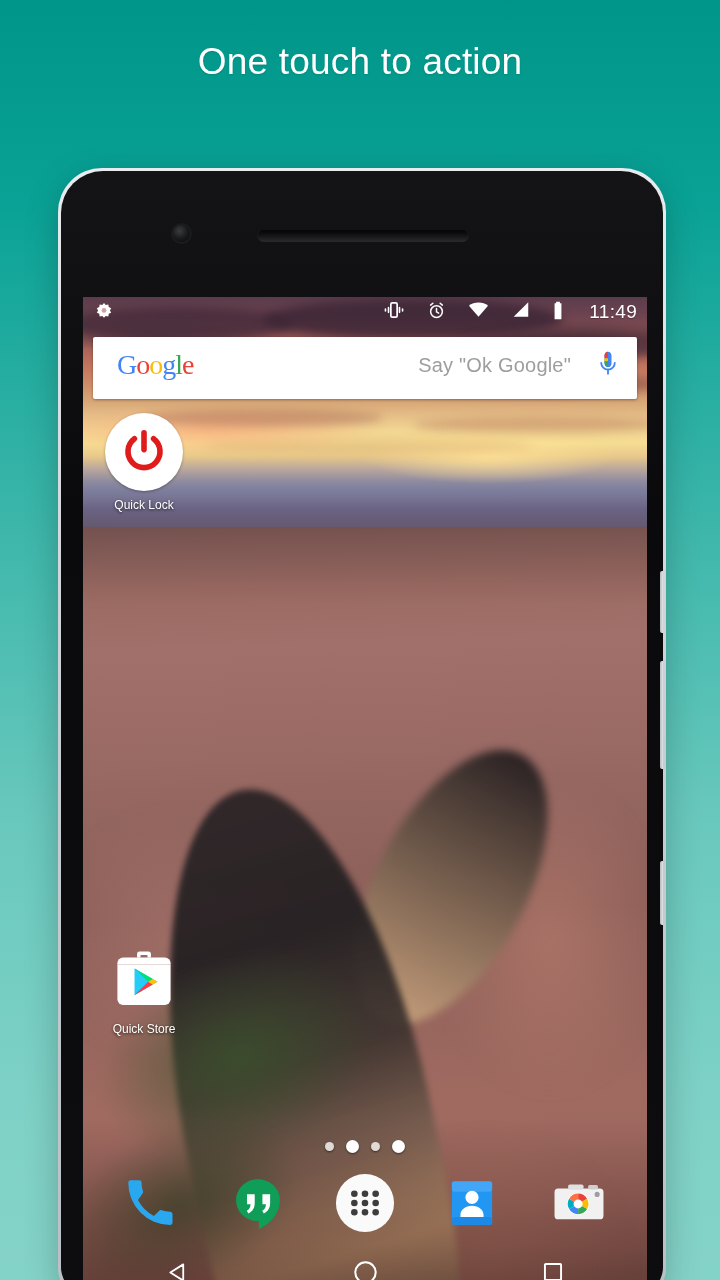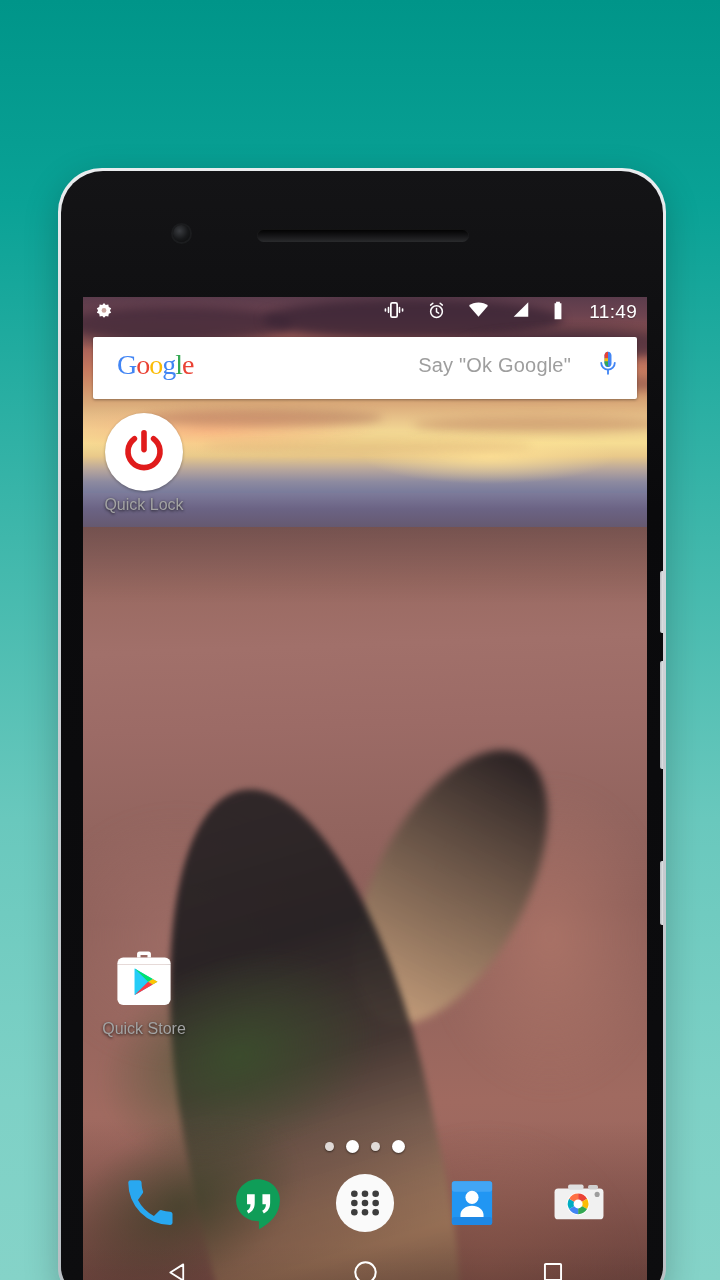--- a/index.html
+++ b/index.html
@@ -163,21 +163,21 @@
   .glogo { font-size:28px; letter-spacing:-1px; font-family:"Liberation Serif", serif; }
   .glogo span { font-weight:400; }
   .g-b { color:#4285F4; } .g-r { color:#EA4335; } .g-y { color:#FBBC05; } .g-g { color:#34A853; }
   .sb-hint { margin-left:auto; color:#9e9e9e; font-size:20px; letter-spacing:.2px; }
   .mic { margin-left:26px; width:22px; height:30px; }
 
   
   .appgrid { position:absolute; left:0; top:0; width:100%; height:100%; }
   .app { position:absolute; width:106px; text-align:center; }
   .app-label {
-    margin-top:4px; color:#a3a3a3; font-size:16px; line-height:20px;
+    margin-top:4px; color:#ffffff; font-size:12px; line-height:20px;
     text-shadow:0 1px 3px rgba(0,0,0,.75);
     white-space:nowrap;
   }
   .circle-icon {
     width:78px; height:78px; border-radius:50%; background:#fff;
     margin:0 auto; display:flex; align-items:center; justify-content:center;
     box-shadow:0 1px 3px rgba(0,0,0,.3);
   }
   .app-quicklock { left:8px; top:116px; }
   .app-vibrate   { left:118px; top:116px; }
@@ -207,20 +207,21 @@
     position:absolute; left:0; bottom:0; width:100%; height:58px;
     display:flex; align-items:center; justify-content:space-around;
     background:linear-gradient(180deg, rgba(0,0,0,0) 0%, rgba(0,0,0,.06) 100%);
   }
   .nav-btn { width:60px; height:44px; display:flex; align-items:center; justify-content:center; }
 </style>
 </head>
 <body>
 
 <div class="headline">
+  <span class="l1">One touch to action</span>
 </div>
 
 <div class="phone">
   <div class="phone-body">
 
     <div class="cam"></div>
     <div class="speaker"></div>
 
     <div class="btn-side btn-power"></div>
     <div class="btn-side btn-vol"></div>

